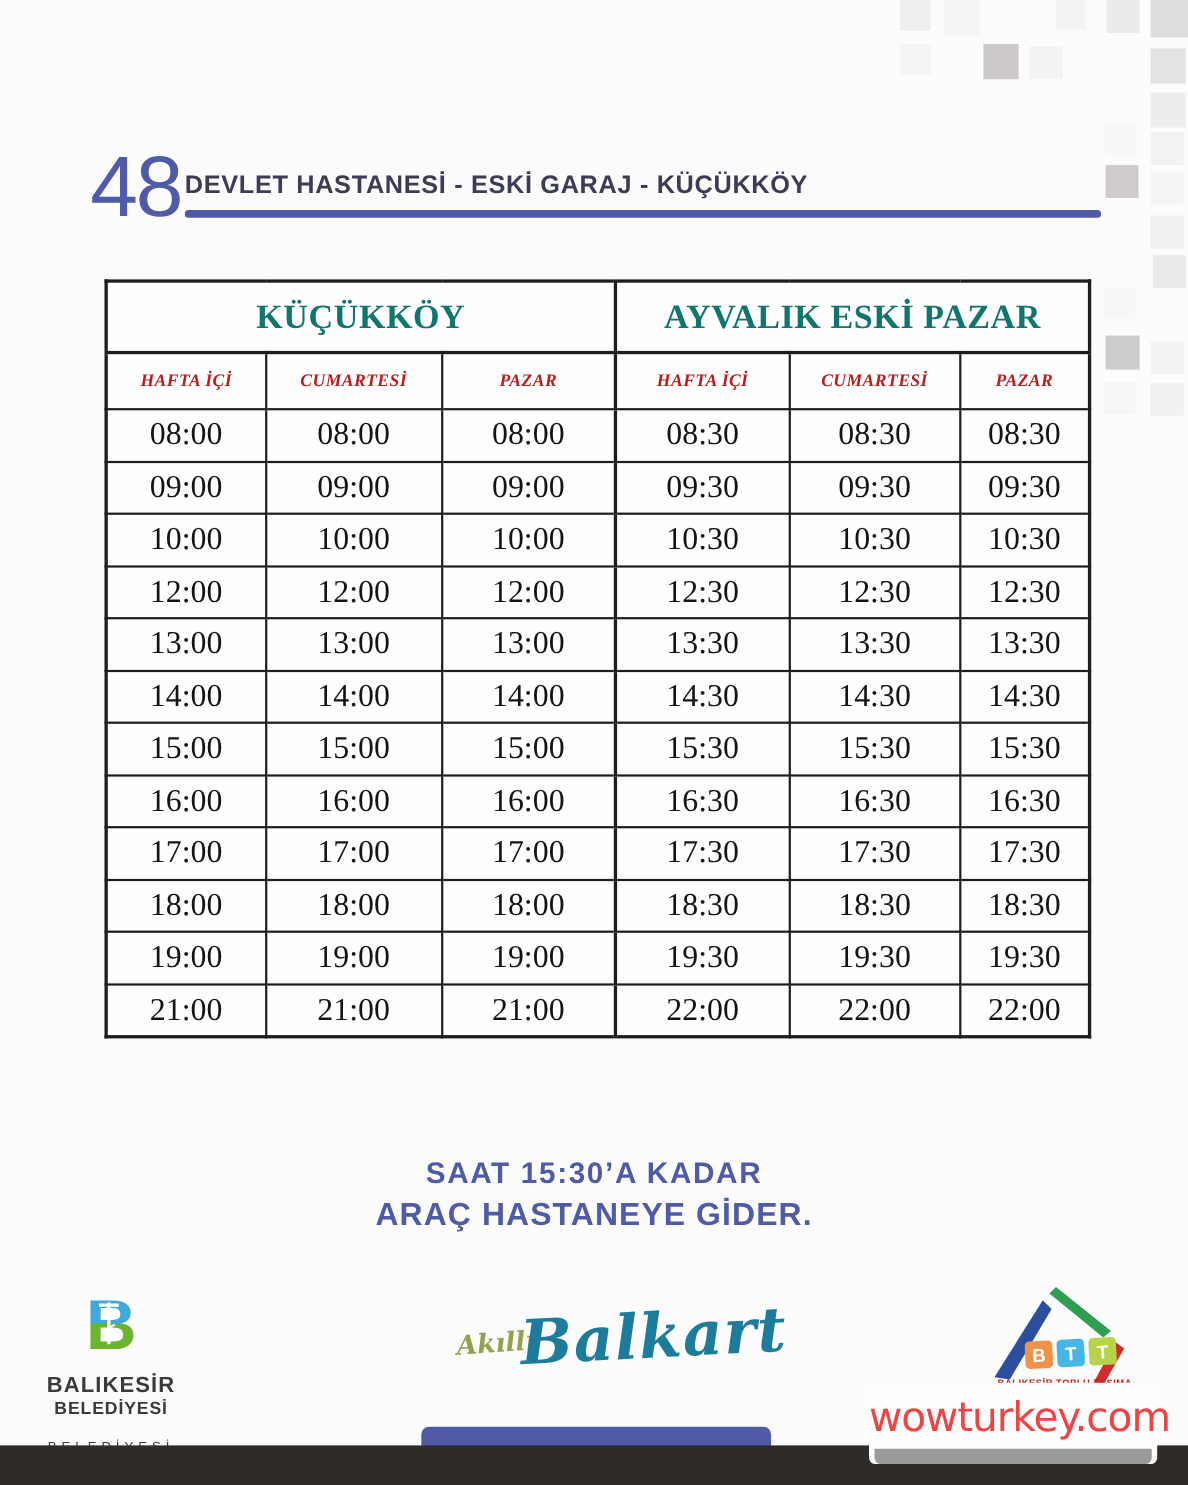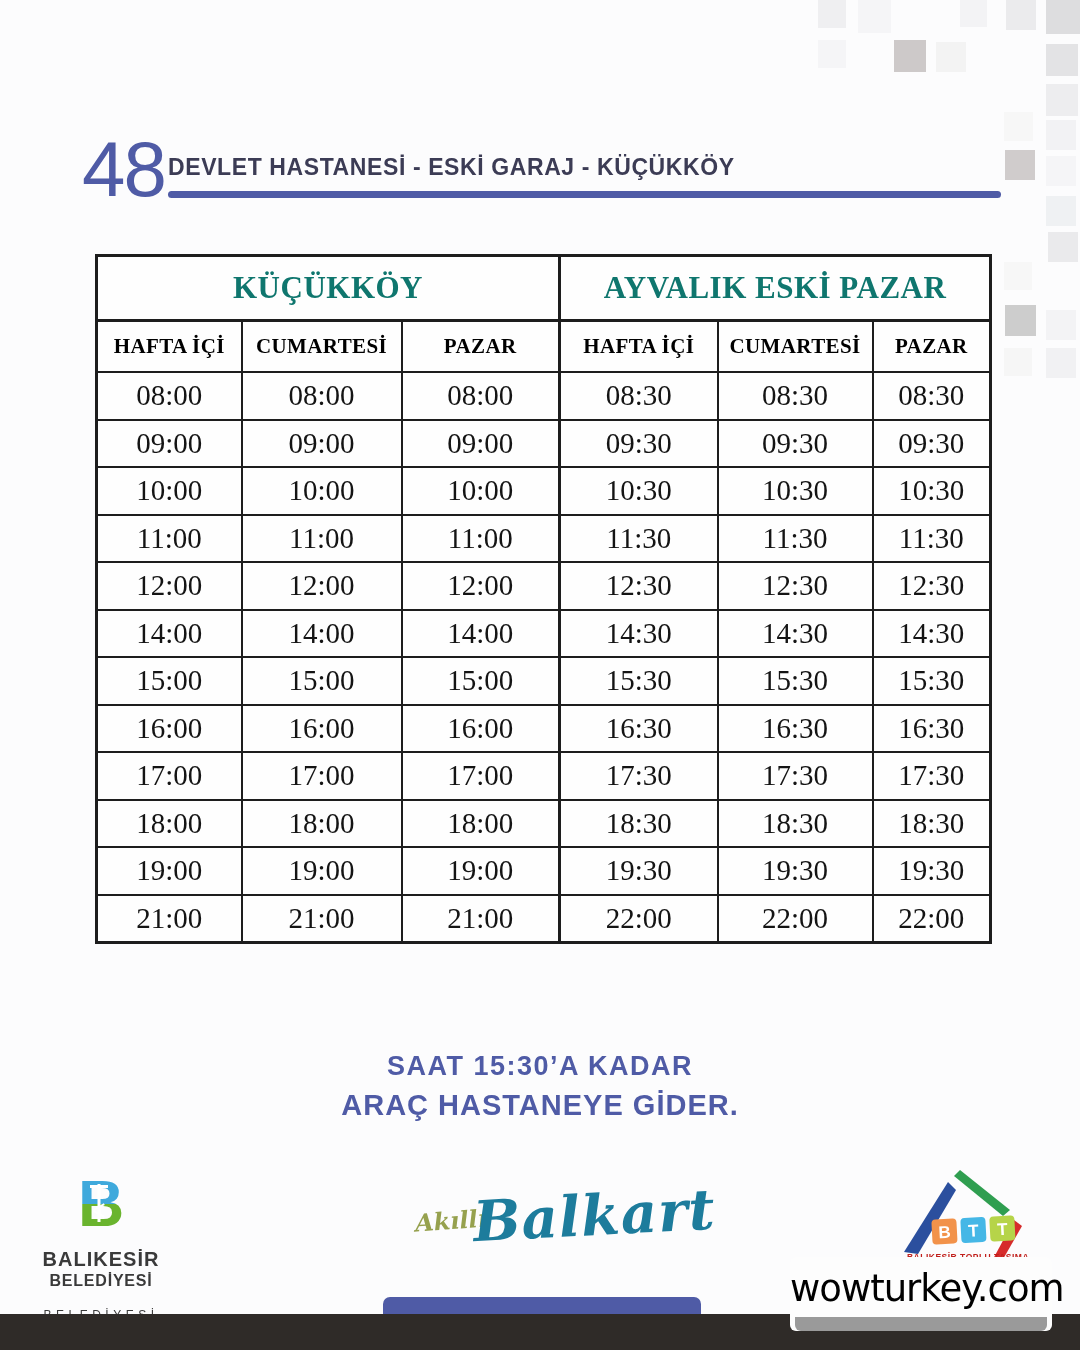--- a/index.html
+++ b/index.html
@@ -32,22 +32,22 @@
     font-family:"Liberation Serif",serif;
   }
   #timetable th,#timetable td{padding:0;text-align:center;vertical-align:middle;}
   #timetable{border:3px solid #1d1d1d;}
   th.grp{
     height:62px;font-size:31px;font-weight:bold;color:#0f766e;
     border-bottom:3px solid #1d1d1d;letter-spacing:.5px;
   }
   th.grp.first{border-right:3px solid #1d1d1d;}
   tr.sub th{
-    height:49px;font-size:21px;font-weight:bold;color:#000000;
-    border:2px solid #1d1d1d;letter-spacing:.4px;
+    height:49px;font-size:16px;font-weight:bold;color:#b91c1c;
+    border:2px solid #1d1d1d;letter-spacing:.4px;font-style:italic;
   }
   #timetable td{
     height:45.5px;font-size:29px;color:#141414;
     border:2px solid #1d1d1d;
   }
   #timetable .mid{border-left:3px solid #1d1d1d;}
 
   
   #note-line1{
     position:absolute;left:0;top:1051px;width:1080px;text-align:center;
@@ -87,21 +87,21 @@
   }
 
   #btt{position:absolute;left:898px;top:1168px;z-index:2;}
 
   #watermark{
     position:absolute;left:790px;top:1257px;width:262px;height:74px;z-index:5;
     background:#fdfdfd;border-radius:6px;
   }
   #watermark .txt{
     position:absolute;left:0;top:10px;width:262px;text-align:center;
-    font-family:"DejaVu Sans",sans-serif;font-size:37px;letter-spacing:-1px;color:#000000;
+    font-family:"DejaVu Sans",sans-serif;font-size:37px;letter-spacing:-1px;color:#ef4444;
   }
   #watermark .base{
     position:absolute;left:5px;bottom:0;width:252px;height:14px;
     background:#9a9a9a;border-radius:0 0 6px 6px;
   }
 </style>
 </head>
 <body>
 
 <div id="stage">
@@ -176,34 +176,34 @@
         </tr>
         <tr>
           <td>10:00</td>
           <td>10:00</td>
           <td>10:00</td>
           <td class="mid">10:30</td>
           <td>10:30</td>
           <td>10:30</td>
         </tr>
         <tr>
-          <td>11:00</td>
-          <td>11:00</td>
-          <td>11:00</td>
-          <td class="mid">11:30</td>
-          <td>11:30</td>
-          <td>11:30</td>
-        </tr>
-        <tr>
           <td>12:00</td>
           <td>12:00</td>
           <td>12:00</td>
           <td class="mid">12:30</td>
           <td>12:30</td>
           <td>12:30</td>
+        </tr>
+        <tr>
+          <td>13:00</td>
+          <td>13:00</td>
+          <td>13:00</td>
+          <td class="mid">13:30</td>
+          <td>13:30</td>
+          <td>13:30</td>
         </tr>
         <tr>
           <td>14:00</td>
           <td>14:00</td>
           <td>14:00</td>
           <td class="mid">14:30</td>
           <td>14:30</td>
           <td>14:30</td>
         </tr>
         <tr>

